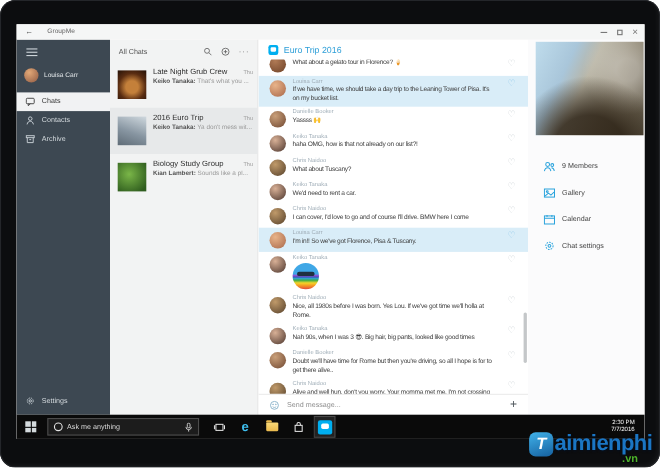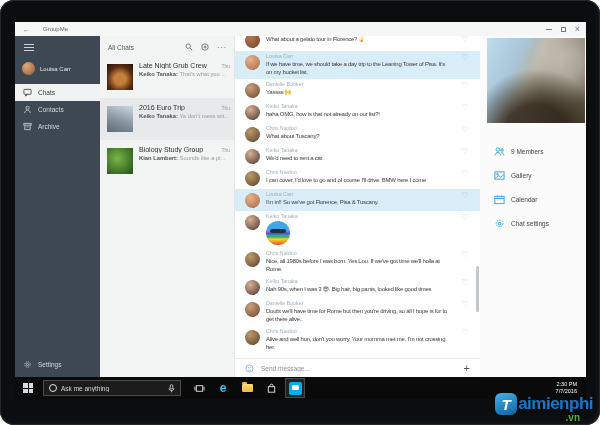--- a/index.html
+++ b/index.html
@@ -107,21 +107,21 @@
 .folder{width:11px;height:8px;background:linear-gradient(#f9d978,#eab94d);border-radius:1px;position:relative;}
 .folder::before{content:"";position:absolute;left:0;top:-2px;width:5px;height:2px;background:#eab94d;border-radius:1px 1px 0 0;}
 .tkicon.active{background:rgba(255,255,255,.10);box-shadow:inset 0 0 0 1px rgba(255,255,255,.18);}
 .gmtile{width:13px;height:13px;background:#00aff0;border-radius:2px;position:relative;}
 .gmtile::after{content:"";position:absolute;left:3px;top:3.5px;width:7px;height:5px;background:#fff;border-radius:1.5px;}
 .clock{margin-left:auto;margin-right:9px;text-align:right;color:#fff;font-size:5.5px;line-height:7px;flex:none;}
 
 .watermark{position:absolute;right:7px;bottom:10px;display:flex;align-items:center;z-index:50;}
 .wmlogo{width:22px;height:22px;border-radius:6px;background:linear-gradient(160deg,#41b2ea,#15609f);color:#fff;
  font-weight:bold;font-style:italic;font-size:15px;display:flex;align-items:center;justify-content:center;flex:none;}
-.wmtext{font-size:17px;font-weight:bold;color:#1b76c4;margin-left:1px;text-shadow:0 1px 2px rgba(0,15,35,.85);letter-spacing:-.5px;}
+.wmtext{font-size:20px;font-weight:bold;color:#1b76c4;margin-left:1px;text-shadow:0 1px 2px rgba(0,15,35,.85);letter-spacing:-.5px;}
 .wmvn{position:absolute;right:13px;bottom:-8px;color:#4db32c;font-weight:bold;font-size:10px;text-shadow:0 1px 1px rgba(0,0,0,.6);}
 </style>
 </head>
 <body>
 
 <div class="device">
  <div class="screen">
 
   <div class="titlebar">
     <span class="back">←</span>
@@ -214,20 +214,24 @@
         <div class="crow1">
                 <span class="ctitle">Biology Study Group</span>
                 <span class="ctime">Thu</span>
               </div>
         <div class="crow2"><span class="csender">Kian Lambert:</span> <span class="cprev">Sounds like a pl...</span></div>
       </div>
     </div>
    </section>
 
    <section class="conversation">
+    <div class="convhead">
+      <span class="convicon"></span>
+      <span class="convtitle">Euro Trip 2016</span>
+    </div>
     <div class="msgs">
 
       <div class="msg partial">
         <span class="avatar av-u"></span>
         <div class="mb">
                 <div class="mtext">What about a gelato tour in Florence? 🍦</div>
               </div>
         <span class="heart">♡</span>
       </div>
 

